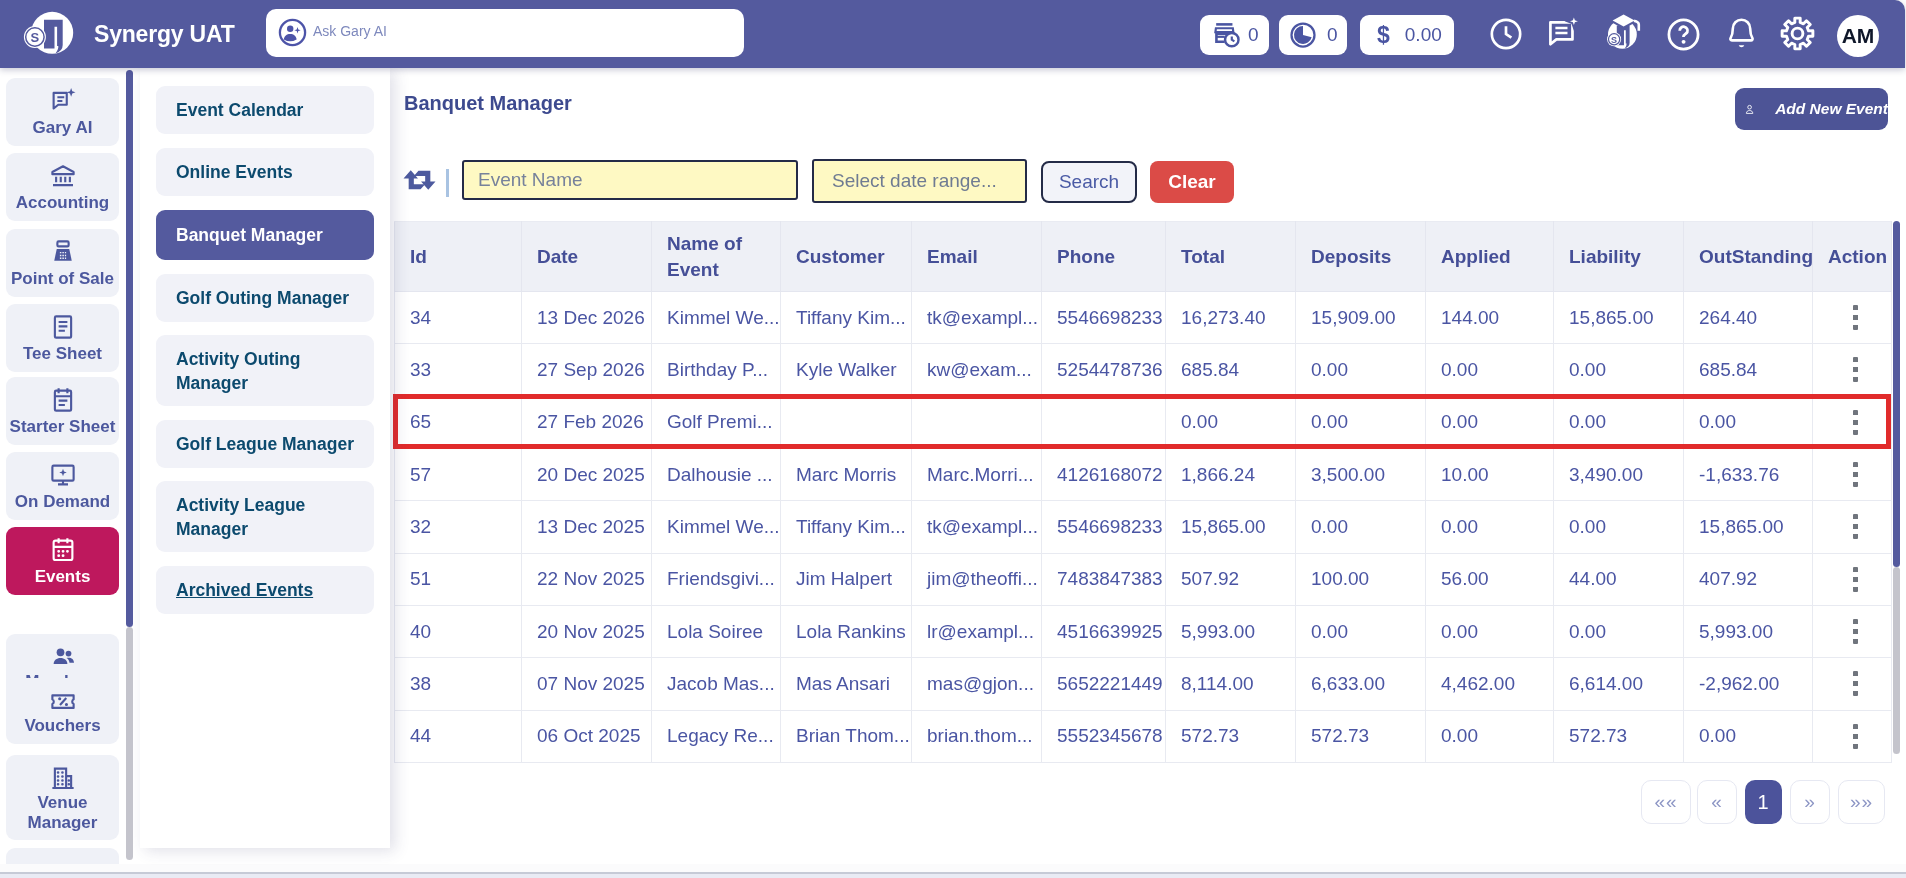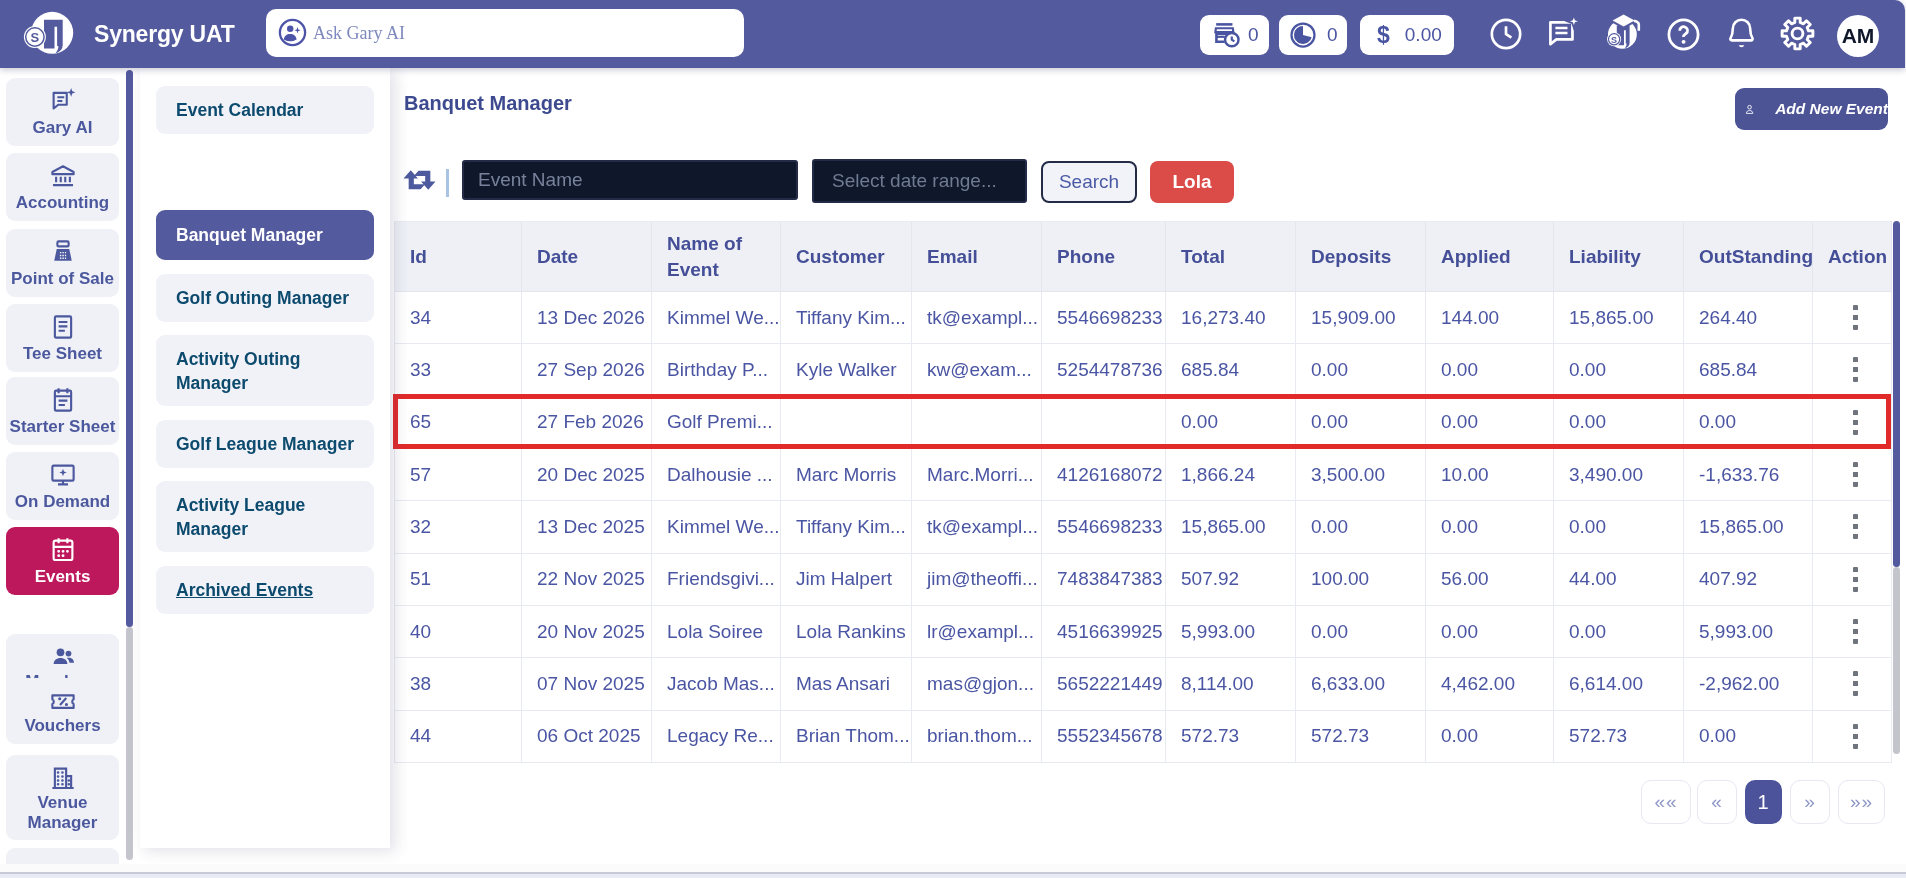--- a/index.html
+++ b/index.html
@@ -7,42 +7,42 @@
     font-family:"Liberation Sans", sans-serif; }
   .abs { position:absolute; }
   
   #navbar { position:absolute; left:0; top:0; width:1905px; height:68px;
     background:#545A9E; border-top-right-radius:10px; z-index:50;
     box-shadow:0 2px 6px rgba(40,45,90,.25); }
   #brand { position:absolute; left:94px; top:21px; color:#fff; font-size:23px;
     font-weight:bold; letter-spacing:-0.2px; }
   #searchbox { position:absolute; left:266px; top:9px; width:478px; height:48px;
     background:#fff; border-radius:10px; }
-  #searchbox .ph { position:absolute; left:47px; top:14px; font-size:18px; color:#7E89BD;font-family:Liberation Serif, serif; }
+  #searchbox .ph { position:absolute; left:47px; top:14px; font-size:14px; color:#7E89BD; }
   .navpill { position:absolute; top:15px; height:40px; background:#fff; border-radius:9px;
     color:#4A55A2; font-size:19px; display:flex; align-items:center; }
   
   .scard { position:absolute; left:6px; width:113px; background:#EFF1F7; border-radius:9px;
     color:#4C589E; text-align:center; font-weight:bold; font-size:17px; }
   .scard.sel { background:#be185d; color:#fff; }
   .scard .lbl { position:absolute; left:0; right:0; line-height:20px; }
   .sic { position:absolute; left:50%; margin-left:-15px; top:8px; width:30px; height:30px; }
   
   #flyout { position:absolute; left:140px; top:68px; width:250px; height:780px;
     background:#fff; box-shadow:5px 3px 14px rgba(60,65,110,.16); z-index:30; }
   .fitem { position:absolute; left:16px; width:218px; background:#F1F2F8; border-radius:9px;
     color:#0c4a6e; font-weight:bold; font-size:17.5px; padding-left:20px; display:flex;
     align-items:center; line-height:24px; }
   .fitem.sel { background:#545A9E; color:#fff; }
   
   #title { position:absolute; left:404px; top:92px; font-size:20px; font-weight:bold; color:#3D4A8F; }
   #addbtn { position:absolute; left:1735px; top:88px; width:153px; height:42px; background:#4D5496;
     border-radius:9px; color:#fff; font-weight:bold; font-size:15.5px; display:flex; align-items:center; white-space:nowrap; }
   
-  .inp { position:absolute; top:160px; height:40px; background:#0f172a; border:2px solid #242B47;
+  .inp { position:absolute; top:160px; height:40px; background:#fef9c3; border:2px solid #242B47;
     border-radius:3px; font-size:19px; color:#77829B; display:flex; align-items:center; padding-left:14px; }
   #srchbtn { position:absolute; left:1041px; top:161px; width:96px; height:42px; background:#F2F3F9;
     border:2px solid #242B47; border-radius:8px; color:#4A5AA5; font-size:19px;
     display:flex; align-items:center; justify-content:center; }
   #clearbtn { position:absolute; left:1150px; top:161px; width:84px; height:42px; background:#DB4B47;
     border-radius:8px; color:#fff; font-size:19px; font-weight:bold; display:flex; align-items:center;
     justify-content:center; }
   
   #tbl { position:absolute; left:394px; top:221px; width:1497px; }
   table { border-collapse:collapse; table-layout:fixed; width:1497px; }
@@ -270,21 +270,21 @@
 
 <svg class="abs" style="left:403px;top:169px;" width="33" height="22" viewBox="0 0 32 21" fill="#4D5A9E">
   <path d="M7.5 1 L14.5 9 H10.5 V14.5 H21.5 L17 19.5 H5.5 V9 H0.5 Z"></path>
   <path d="M24.5 20 L17.5 12 H21.5 V6.5 H10.5 L15 1.5 H26.5 V12 H31.5 Z"></path>
 </svg>
 <div class="abs" style="left:446px;top:169px;width:3px;height:28px;background:#A9C3E2;"></div>
 
 <div class="inp" style="left:462px;width:336px;">Event Name</div>
 <div class="inp" style="left:812px;width:215px;top:159px;height:44px;color:#6F7B92;padding-left:18px;">Select date range...</div>
 <div id="srchbtn">Search</div>
-<div id="clearbtn">Lola</div>
+<div id="clearbtn">Clear</div>
 
 <div id="sidebar">
 <div class="scard" style="top:78px;height:68px;">
   <svg class="sic" viewBox="0 0 24 24" fill="none" stroke="#4C589E" stroke-width="1.7">
     <path d="M4.5 5.5h10.5v9.5H8.2l-3.7 3z" stroke-linejoin="round"></path>
     <path d="M7.5 9h5.5M7.5 12h4"></path>
     <path d="M18.5 1.5l.9 2.6 2.6.9-2.6.9-.9 2.6-.9-2.6-2.6-.9 2.6-.9z" fill="#4C589E" stroke="none"></path>
   </svg>
   <div class="lbl" style="top:40px;">Gary AI</div>
 </div>
@@ -355,20 +355,21 @@
     <path d="M5.5 20V4.5h9V20M14.5 10.5h4V20M3.5 20h17"></path>
     <path d="M8 7.5h.1M11.5 7.5h.1M8 10.8h.1M11.5 10.8h.1M8 14h.1M11.5 14h.1M16.6 14h.1M8 17h.1M11.5 17h.1M16.6 17h.1" stroke-width="2" stroke-linecap="round"></path>
   </svg>
   <div class="lbl" style="top:38px;">Venue<br>Manager</div>
 </div>
 <div class="scard" style="top:848px;height:16px;border-radius:9px 9px 0 0;"></div>
 </div>
 
 <div id="flyout">
   <div class="fitem" style="top:18px;height:48px;">Event Calendar</div>
+  <div class="fitem" style="top:80px;height:48px;">Online Events</div>
   <div class="fitem sel" style="top:142px;height:50px;">Banquet Manager</div>
   <div class="fitem" style="top:206px;height:48px;">Golf Outing Manager</div>
   <div class="fitem" style="top:267px;height:71px;">Activity Outing<br>Manager</div>
   <div class="fitem" style="top:352px;height:48px;">Golf League Manager</div>
   <div class="fitem" style="top:413px;height:71px;">Activity League<br>Manager</div>
   <div class="fitem" style="top:498px;height:48px;text-decoration:underline;">Archived Events</div>
 </div>
 
 <div id="navbar">
   <svg class="abs" style="left:20px;top:5px;" width="70" height="60" viewBox="0 0 70 60">

